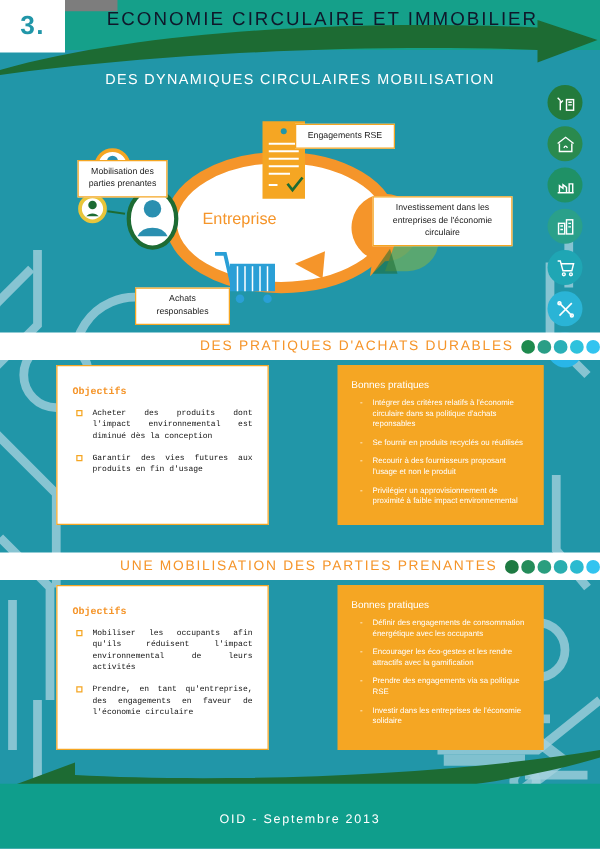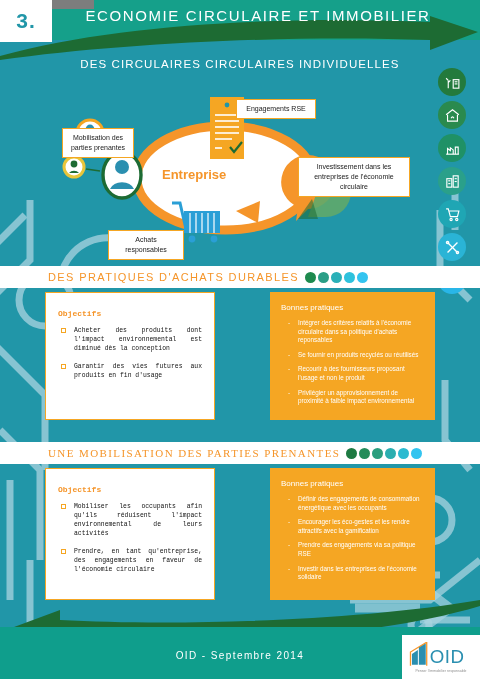--- a/index.html
+++ b/index.html
@@ -23,21 +23,21 @@
   .num-box {
     position:absolute; top:0; left:0; width:52px; height:42px;
     background:#ffffff; z-index:5;
     display:flex; align-items:center; justify-content:center;
   }
   .num-box span {
     color:#2196a8; font-size:21px; font-weight:bold; letter-spacing:1px;
   }
   .header-title {
     position:absolute; top:7px; left:58px; width:400px; height:26px;
-    z-index:6; color:#ffffff; font-size:15px; letter-spacing:1.6px;
+    z-index:6; color:#0f172a; font-size:15px; letter-spacing:1.6px;
     text-align:center; white-space:nowrap;
   }
   .header-shadow {
     position:absolute; top:0; left:52px; width:42px; height:9px;
     background:#7d7d7d; z-index:3;
   }
   .arrow-top { position:absolute; top:16px; left:0; width:480px; height:44px; z-index:4; }
   .arrow-bottom { position:absolute; top:600px; left:0; width:480px; height:52px; z-index:4; }
 
   
@@ -48,35 +48,35 @@
   }
 
   
   .diagram { position:absolute; top:95px; left:50px; width:360px; height:170px; z-index:6; }
   .callout {
     position:absolute; background:#ffffff; border:1px solid #f5a623;
     color:#1a1a1a; font-size:7px; line-height:10px; text-align:center;
     padding:4px 5px;
   }
   .entreprise-label {
-    position:absolute; color:#f5952a; font-size:13px; font-weight:bold;
+    position:absolute; color:#f5952a; font-size:13px; font-weight:normal;
   }
 
   
   .icon-col { position:absolute; top:68px; right:8px; width:34px; z-index:6; }
   .icon-col .ic {
     width:28px; height:28px; border-radius:50%;
     margin-bottom:5px; display:flex; align-items:center; justify-content:center;
   }
 
   
   .sec-band {
     position:absolute; left:0; width:480px; height:22px;
     background:#ffffff; z-index:7;
-    display:flex; align-items:center;
+    display:flex; align-items:center;justify-content:flex-end;
   }
   .sec-title {
     color:#f5952a; font-size:11px; letter-spacing:1.4px;
     white-space:nowrap; margin-left:48px;
   }
   .sec-icons { display:flex; align-items:center; margin-left:6px; gap:2px; }
   .sec-icons .si { width:11px; height:11px; border-radius:50%; }
 
   
   .obj-box {
@@ -155,21 +155,21 @@
   <svg class="arrow-top" viewBox="0 0 480 44">
     <path d="M0 40 C120 6 300 0 430 6 L430 0 L478 16 L430 34 L430 24 C300 19 130 26 0 44 Z" fill="#1d6b33"></path>
   </svg>
 
   <div class="num-box">
     <span>3.</span>
   </div>
   <div class="header-title">ECONOMIE CIRCULAIRE ET IMMOBILIER</div>
 
   <div class="subtitle">
-    <div>DES CIRCULAIRES CIRCULAIRES INDIVIDUELLES</div>
+    <div>DES DYNAMIQUES CIRCULAIRES MOBILISATION</div>
   </div>
 
   <div class="diagram">
 
     <svg width="360" height="170" viewBox="0 0 360 170">
 
       <ellipse cx="175" cy="83" rx="88" ry="52" fill="#ffffff" stroke="#f5952a" stroke-width="9"></ellipse>
 
       <path d="M208 128 L186 116 L210 106 Z" fill="#f5952a"></path>
 
@@ -322,21 +322,21 @@
     <div class="bp-item">
       <div class="bp-dash">-</div>
       <div class="bp-text">Recourir à des fournisseurs proposant l'usage et non le produit</div>
     </div>
     <div class="bp-item">
       <div class="bp-dash">-</div>
       <div class="bp-text">Privilégier un approvisionnement de proximité à faible impact environnemental</div>
     </div>
   </div>
 
-  <div class="sec-band" style="top:442px;font-family:Liberation Serif, serif;">
+  <div class="sec-band" style="top:442px;">
     <div class="sec-title">UNE MOBILISATION DES PARTIES PRENANTES</div>
     <div class="sec-icons">
       <div class="si" style="background:#1e7a42"></div>
       <div class="si" style="background:#248c5a"></div>
       <div class="si" style="background:#2a9e7e"></div>
       <div class="si" style="background:#2aaeb0"></div>
       <div class="si" style="background:#2bbad0"></div>
       <div class="si" style="background:#33c4f0"></div>
     </div>
   </div>
@@ -372,25 +372,16 @@
       <div class="bp-text">Investir dans les entreprises de l'économie solidaire</div>
     </div>
   </div>
 
   <div class="footer-band"></div>
 
   <svg class="arrow-bottom" viewBox="0 0 480 52">
     <path d="M480 6 C360 42 160 48 60 42 L60 50 L6 30 L60 10 L60 20 C170 26 350 22 480 0 Z" fill="#1d6b33"></path>
   </svg>
 
-  <div class="footer-text">OID  -  Septembre 2014</div>
-
-  <div class="logo-box">
-    <svg width="64" height="26" viewBox="0 0 130 52">
-      <path d="M6 46 L6 24 L18 16 L18 46 Z" fill="#2a8fb0"></path>
-      <path d="M20 46 L20 10 L34 2 L34 46 Z" fill="#2a8fb0"></path>
-      <path d="M3 48 L3 20 L36 0 L36 48" fill="none" stroke="#f5952a" stroke-width="2.6"></path>
-      <text x="42" y="42" font-family="Liberation Sans, sans-serif" font-size="38" fill="#2a8fb0" letter-spacing="1">OID</text>
-    </svg>
-    <div class="logo-tag">Penser l'immobilier responsable</div>
-  </div>
+  <div class="footer-text">OID  -  Septembre 2013</div>
+
 
 </div>
 
 </body></html>

